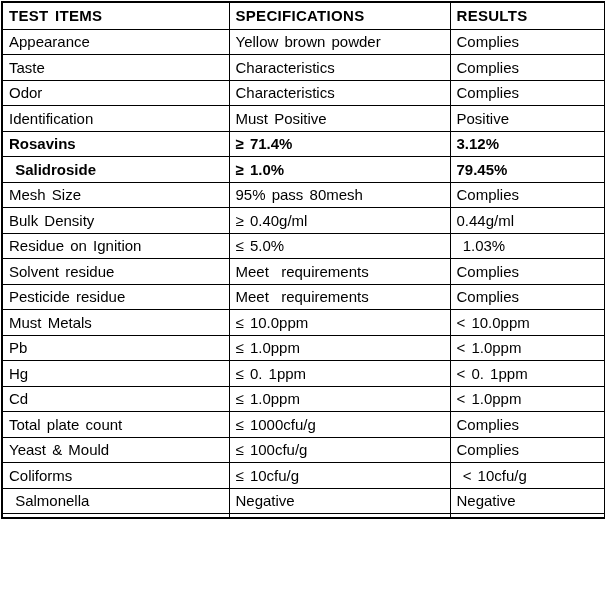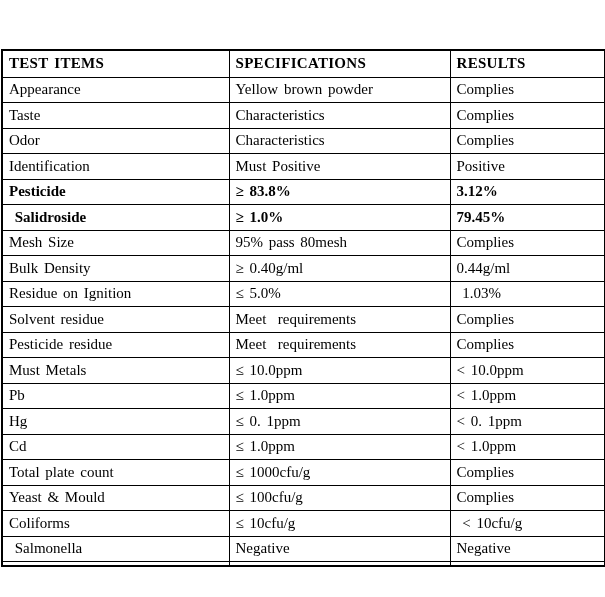--- a/index.html
+++ b/index.html
@@ -9,24 +9,23 @@
     background: #ffffff;
     overflow: hidden;
     box-sizing: border-box;
     padding: 1px;
   }
   table.coa {
     border-collapse: collapse;
     table-layout: fixed;
     width: 603px;
     border: 2px solid #000000;
-    font-family: Liberation Serif, serif;
+    font-family: Liberation Sans, sans-serif;
     font-size: 15px;
     color: #000000;
-    margin-top: 48px;
   }
   col.c1 { width: 227px; }
   col.c2 { width: 221px; }
   col.c3 { width: 155px; }
   th, td {
     border: 1px solid #000000;
     padding: 0 4px 0 6px;
     vertical-align: middle;
     white-space: pre;
     overflow: hidden;
@@ -74,22 +73,22 @@
     <td>Odor</td>
     <td>Characteristics</td>
     <td>Complies</td>
   </tr>
       <tr>
     <td>Identification</td>
     <td>Must Positive</td>
     <td>Positive</td>
   </tr>
       <tr class="bold">
-    <td>Pesticide</td>
-    <td>≥ 83.8%</td>
+    <td>Rosavins</td>
+    <td>≥ 71.4%</td>
     <td>3.12%</td>
   </tr>
       <tr class="bold">
     <td> Salidroside</td>
     <td>≥ 1.0%</td>
     <td>79.45%</td>
   </tr>
       <tr>
     <td>Mesh Size</td>
     <td>95% pass 80mesh</td>

